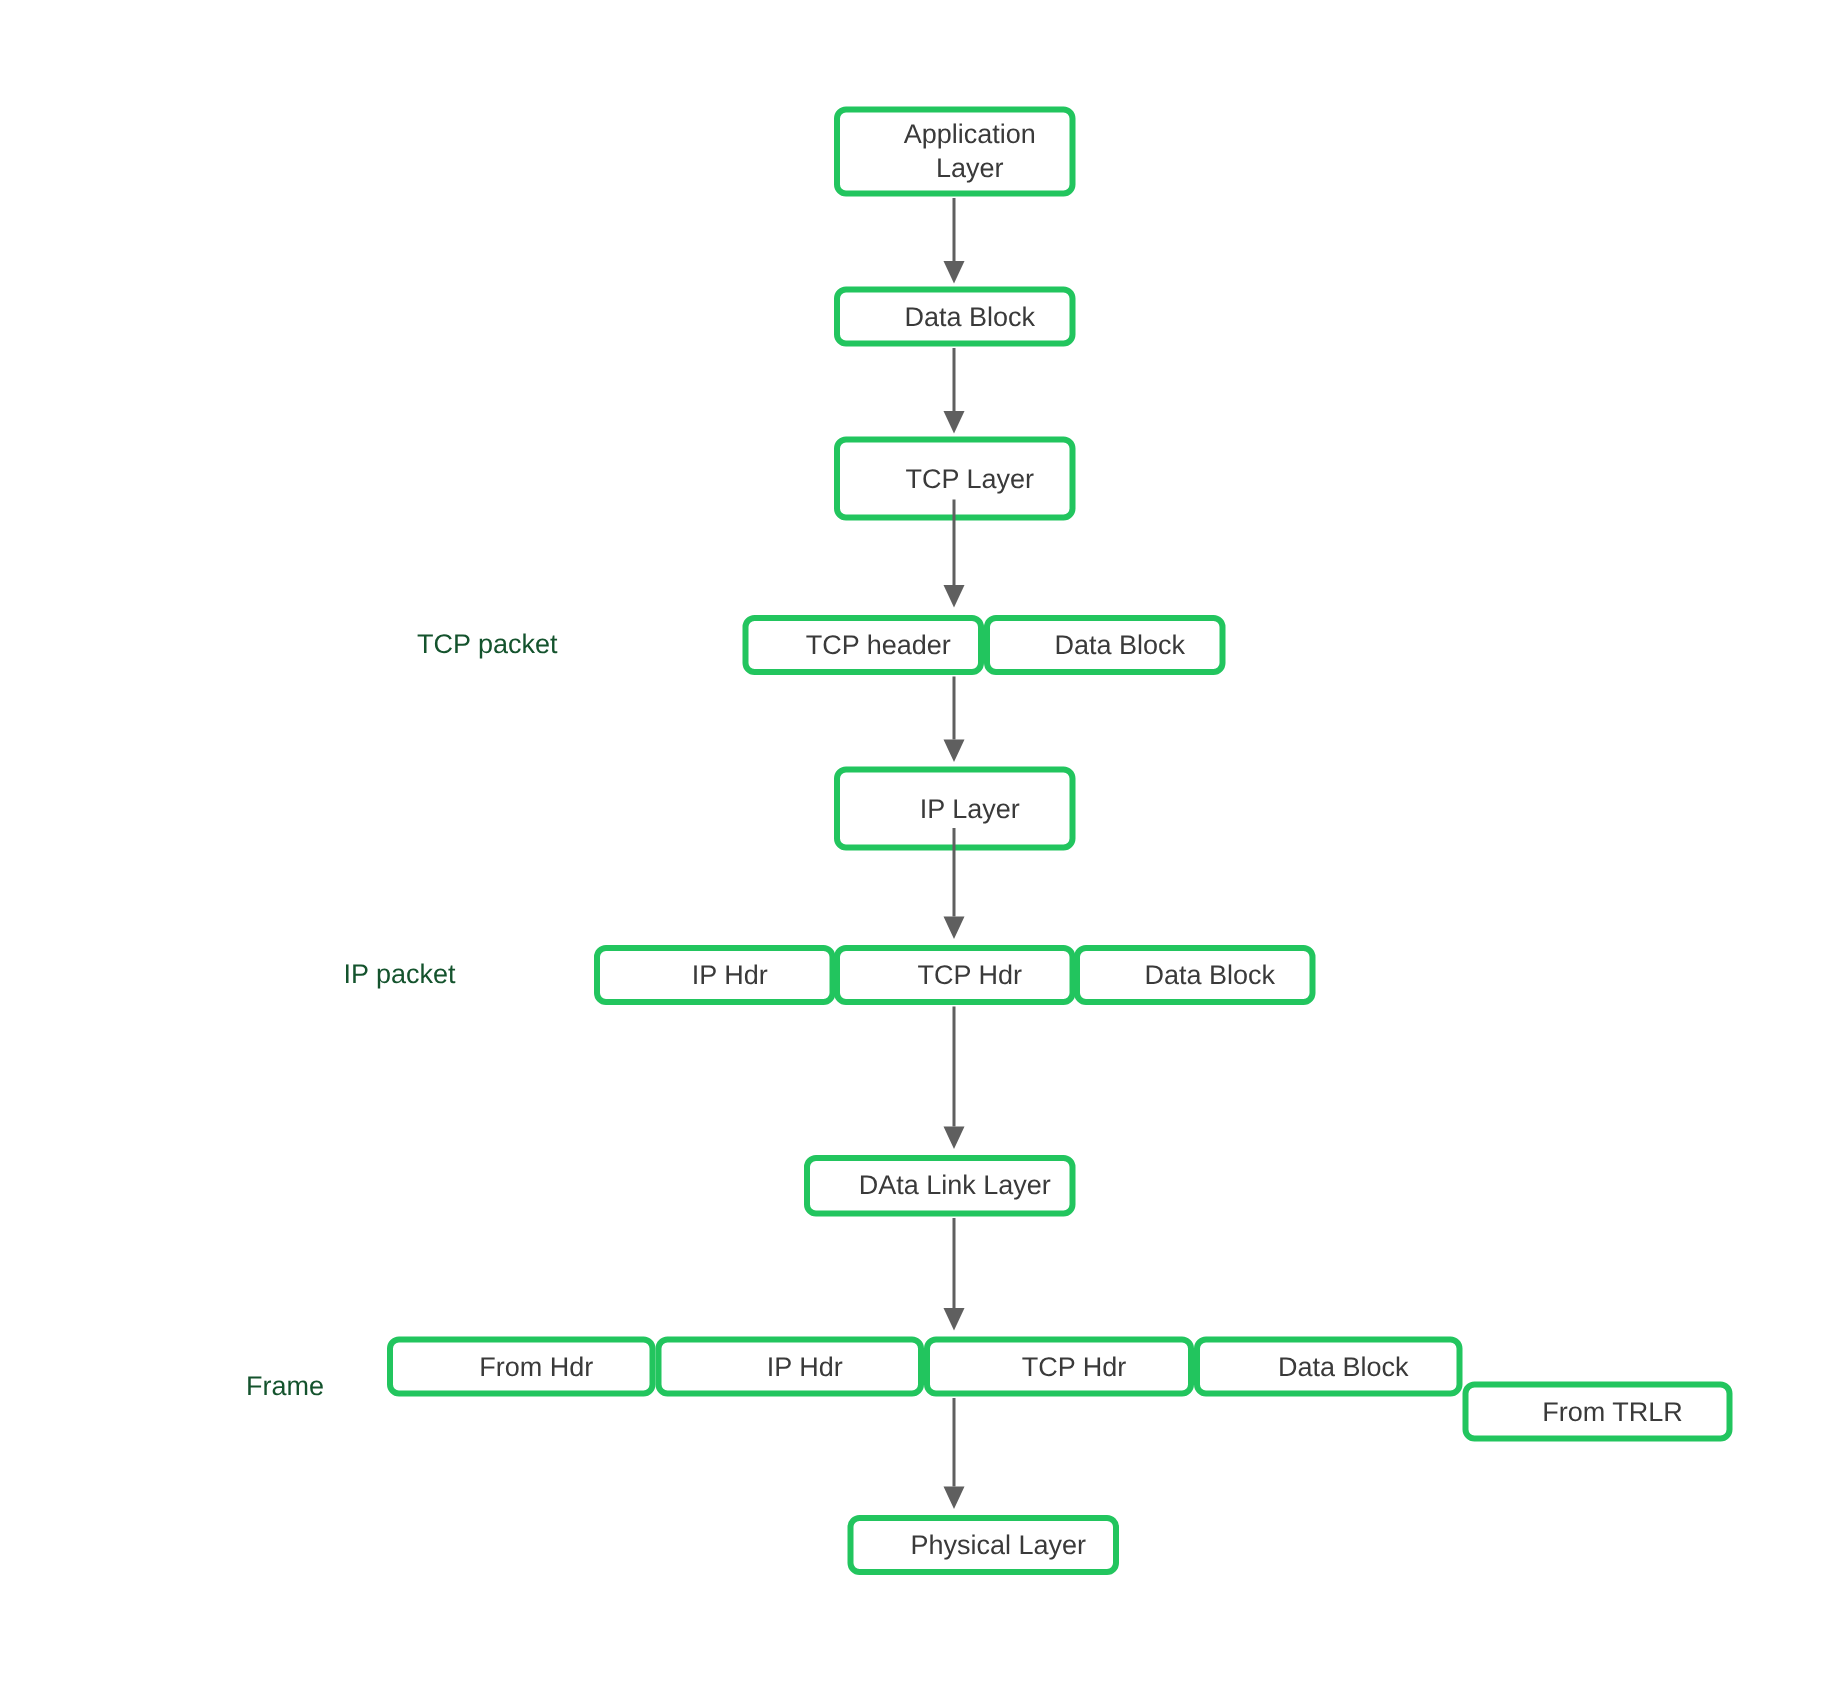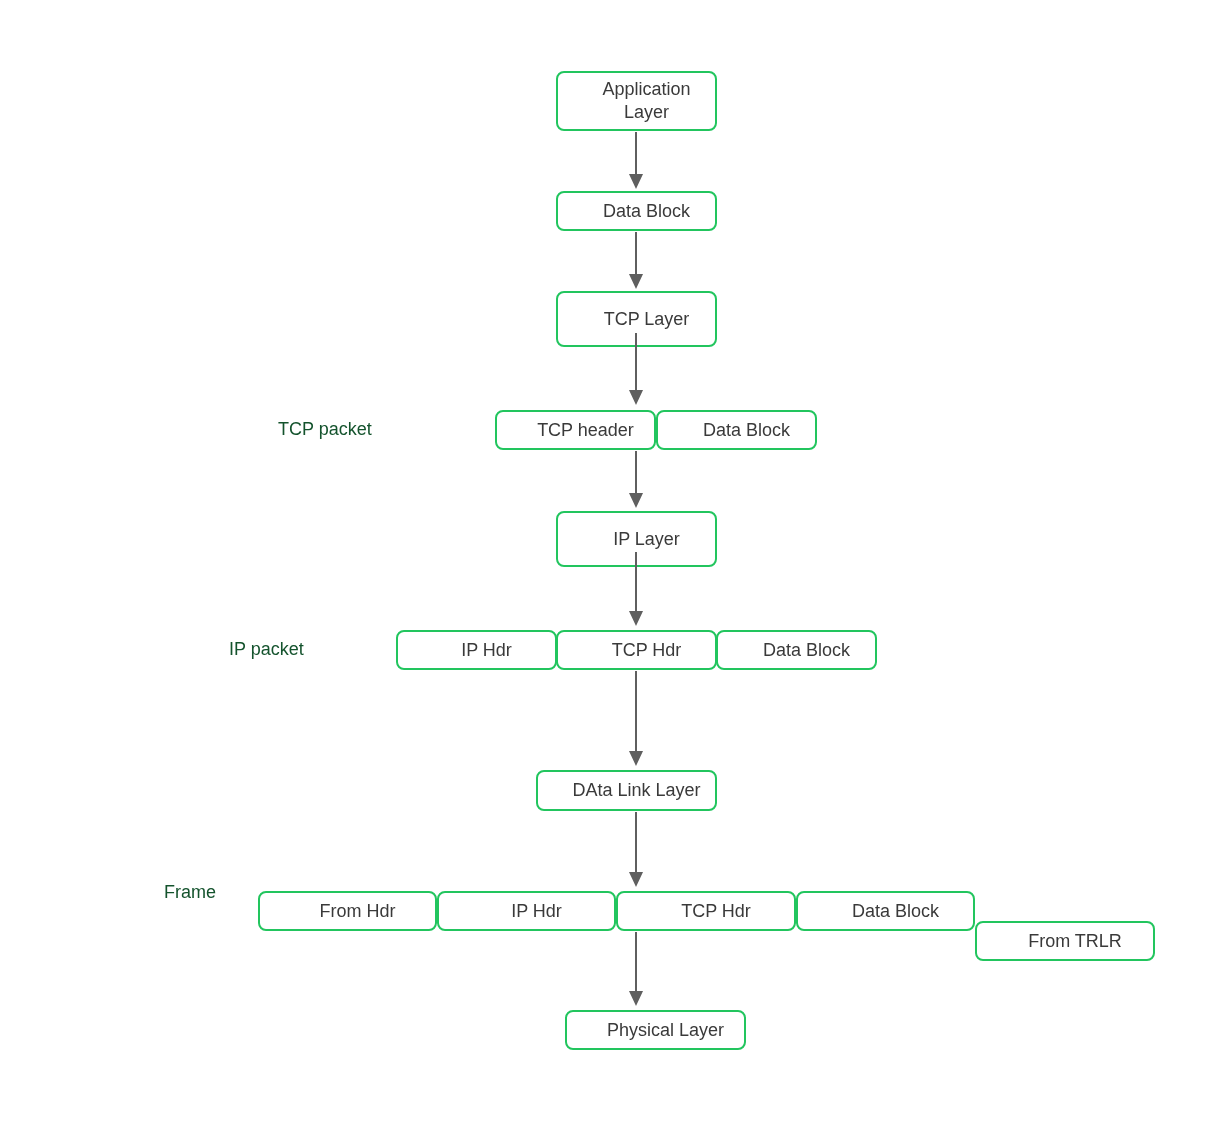--- a/index.html
+++ b/index.html
@@ -11,21 +11,21 @@
   .canvas {
     position: relative;
     width: 1232px;
     height: 1122px;
     background: #ffffff;
     overflow: hidden;
   }
   .node {
     position: absolute;
     box-sizing: border-box;
-    border: 2px solid #22c55e;
+    border: 4px solid #22c55e;
     border-radius: 8px;
     background: #ffffff;
     display: flex;
     align-items: center;
     justify-content: center;
     color: #3a3a3a;
     font-size: 18px;
     line-height: 23px;
     text-align: center;
     white-space: nowrap;
@@ -120,21 +120,21 @@
   <div class="node" style="left:975px; top:891px; width:180px; height:40px;margin-top:30px;">
     <span>From TRLR</span>
   </div>
 
   <div class="node" style="left:565px; top:1010px; width:181px; height:40px;">
     <span>Physical Layer</span>
   </div>
 
   <div class="row-label" style="left:278px; top:418px;">TCP packet</div>
   <div class="row-label" style="left:229px; top:638px;">IP packet</div>
-  <div class="row-label" style="left:164px; top:881px;">Frame</div>
+  <div class="row-label" style="left:164px; top:913px;">Frame</div>
 
   <div class="arrow" style="left:629px; top:132px; height:57px;">
     <div class="shaft"></div>
     <div class="head"></div>
   </div>
 
   <div class="arrow" style="left:629px; top:232px; height:57px;">
     <div class="shaft"></div>
     <div class="head"></div>
   </div>

